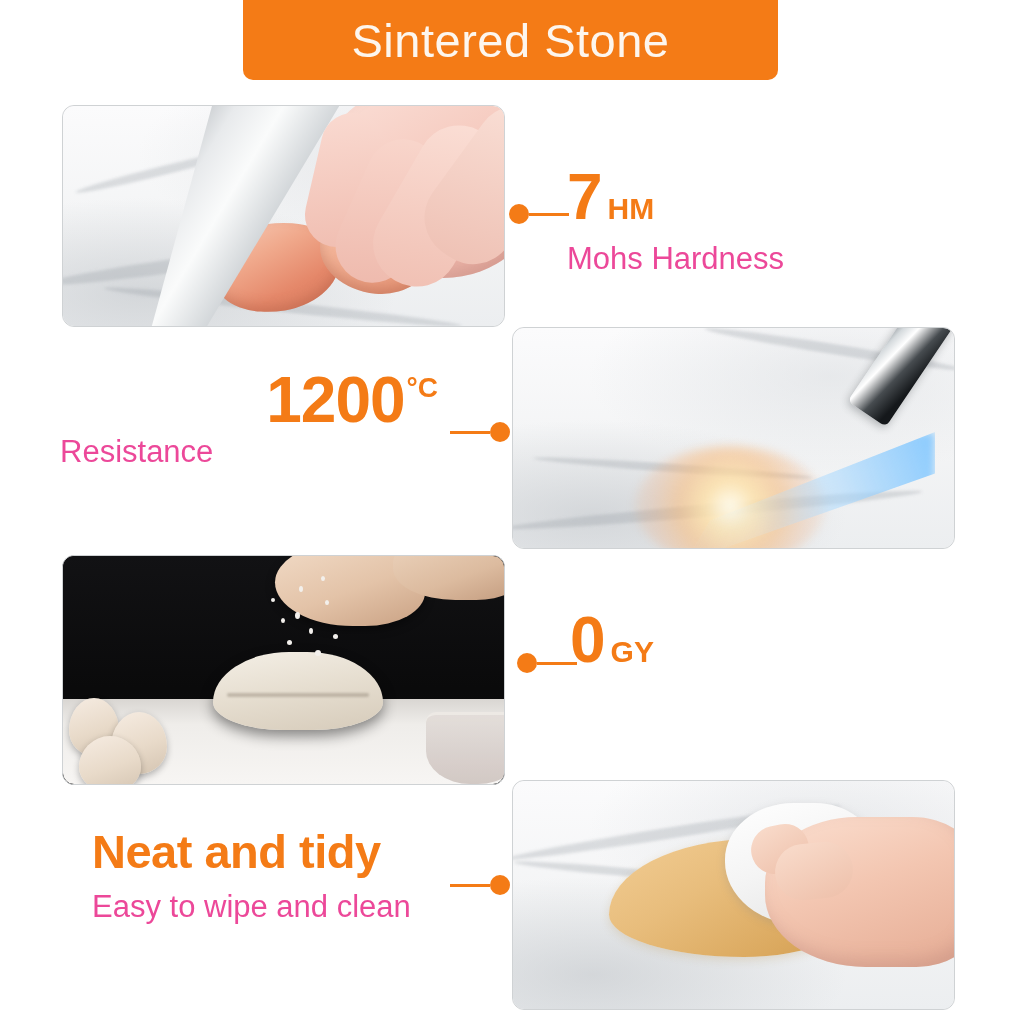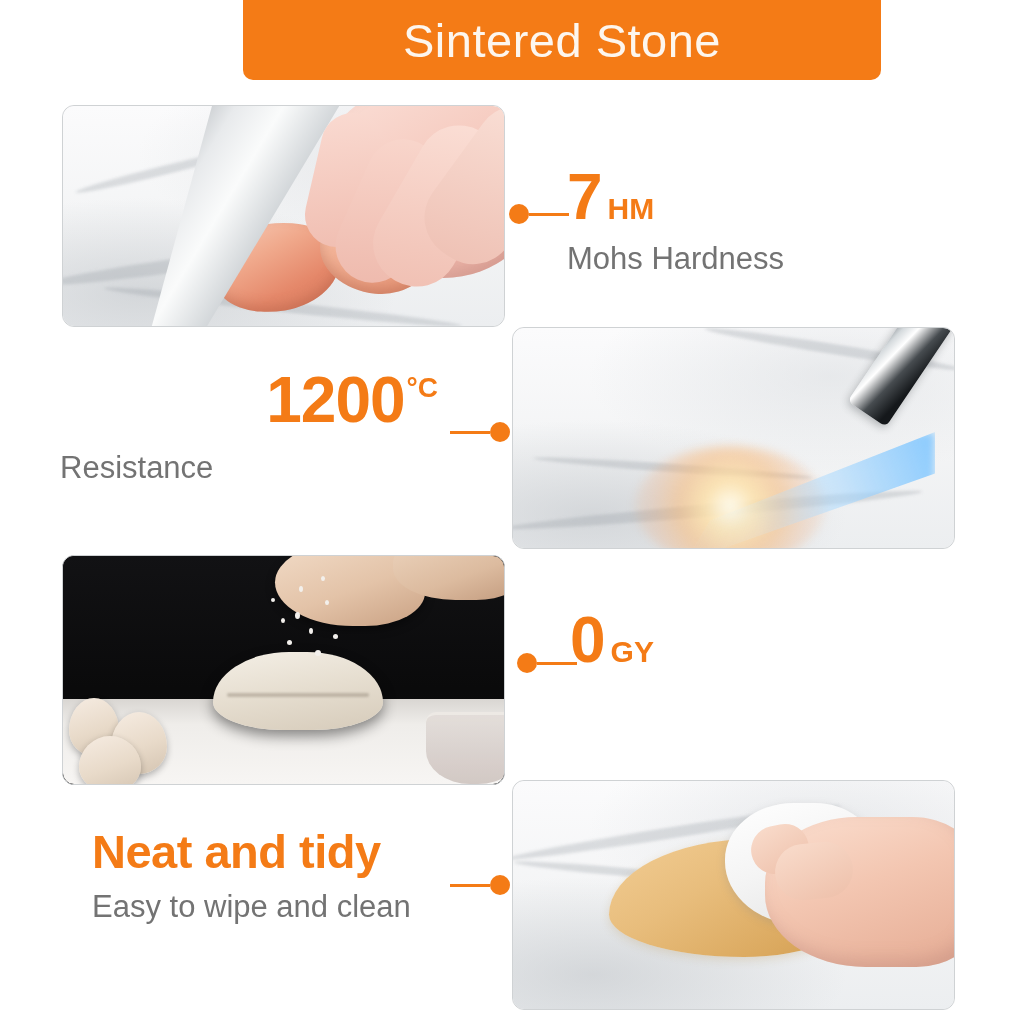--- a/index.html
+++ b/index.html
@@ -7,21 +7,21 @@
   html, body {
     width:1018px; height:1018px;
     background:#ffffff;
     font-family:"Liberation Sans", sans-serif;
     overflow:hidden;
   }
   .page { position:relative; width:1018px; height:1018px; background:#fff; }
 
   
   .title-banner{
-    position:absolute; left:243px; top:0px; width:638px; height:80px;
+    position:absolute; left:243px; top:0px; width:535px; height:80px;
     background:#F47B16;
     border-radius:0 0 10px 10px;
     display:flex; align-items:center; justify-content:center;
   }
   .title-banner .title-text{
     color:#fdf6ee; font-size:47px; font-weight:400; letter-spacing:.5px;
     line-height:1; white-space:nowrap;
   }
 
   
@@ -170,21 +170,21 @@
   .stat .value{
     color:#F47B16; font-weight:700; line-height:1;
     font-size:64px; letter-spacing:-1px;
   }
   .stat .unit{
     color:#F47B16; font-weight:700; line-height:1;
     font-size:30px; margin-left:6px; letter-spacing:0px;
   }
   .stat .unit.sup{ font-size:28px; margin-left:2px; align-self:flex-start; position:relative; top:6px; }
   .stat .caption{
-    color:#737373; font-size:31px; font-weight:400; line-height:1.28; margin-top:10px;
+    color:#ec4899; font-size:31px; font-weight:400; line-height:1.28; margin-top:10px;
     white-space:nowrap;
   }
   .stat.right-align{ text-align:left; }
   .stat.right-align .value-row{ justify-content:flex-end; }
 
   
   .connector{ position:absolute; height:20px; display:flex; align-items:center; }
   .connector .dot{
     width:20px; height:20px; border-radius:50%; background:#F47B16; flex:none;
   }
@@ -249,21 +249,21 @@
 
   <div class="connector to-left" style="left:450px; top:422px;">
     <div class="dot"></div>
     <div class="line" style="width:40px;"></div>
   </div>
   <div class="stat right-align" id="stat-temp" style="left:60px; top:368px; width:378px;">
     <div class="value-row">
       <span class="value">1200</span>
       <span class="unit sup">°C</span>
     </div>
-    <div class="caption" style="margin-top:16px;">Resistance</div>
+    <div class="caption" style="margin-top:0;">Resistance</div>
   </div>
 
   <div class="photo" id="photo-dough">
     <div class="inner">
       <div class="dark-bg"></div>
       <div class="counter"></div>
       <div class="chef-hand"></div>
       <div class="chef-hand2"></div>
       <div class="dough"></div>
       <div class="egg e1"></div>

